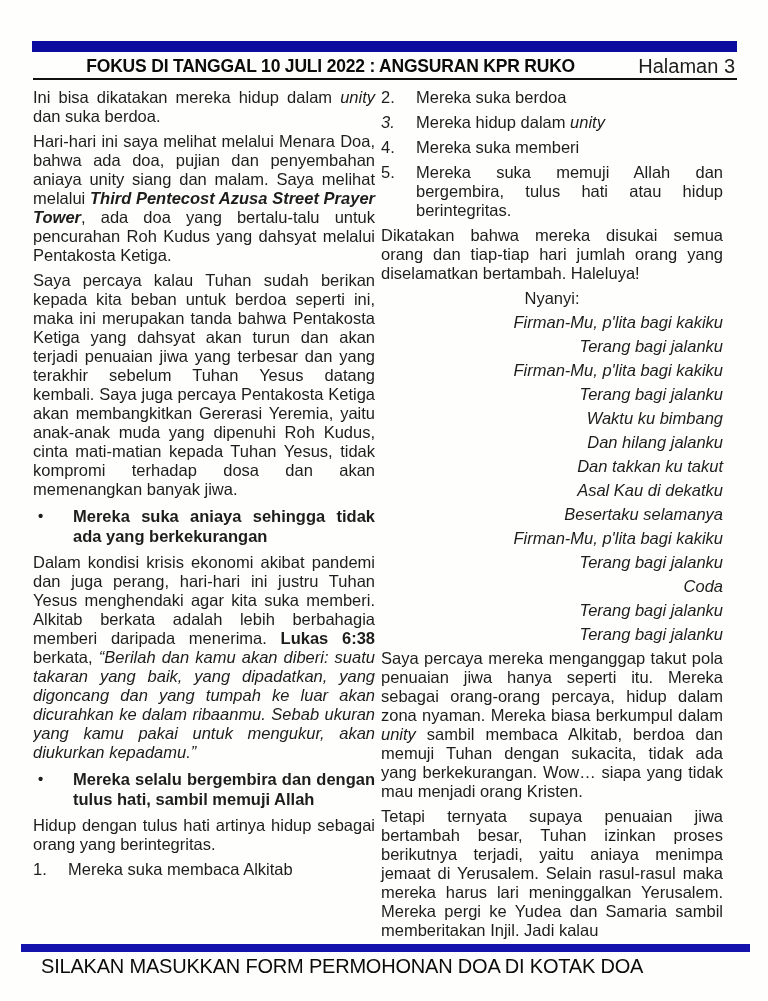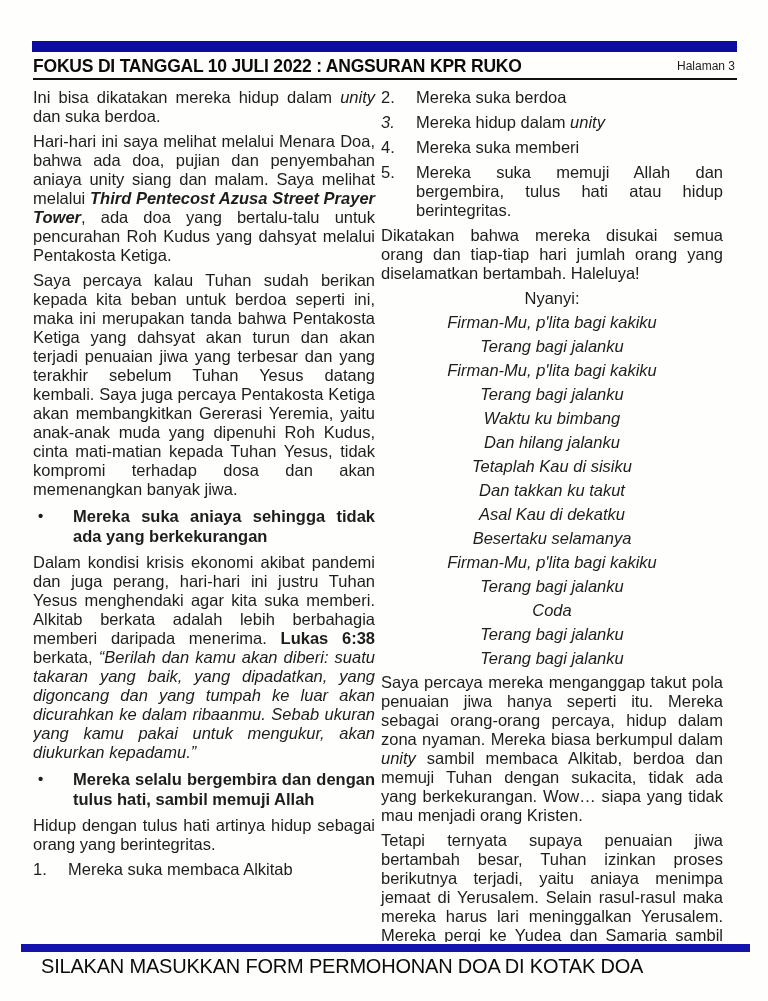--- a/index.html
+++ b/index.html
@@ -16,42 +16,42 @@
   
   .accent-top {
     position:absolute; left:32px; top:41px; width:705px; height:11px;
     background:#0c0c9e;
   }
   .header-row {
     position:absolute; left:33px; top:54px; width:704px; height:24px;
     border-bottom:2px solid #111; display:flex; align-items:center;
   }
   .header-title {
-    flex:1; font-weight:bold; font-size:17.5px;
+    flex:1; text-align:center; font-weight:bold; font-size:17.5px;
     letter-spacing:-0.2px; white-space:nowrap; color:#0c0c0c;
   }
-  .header-page { font-size:12px; padding:0 2px 0 10px; white-space:nowrap; }
+  .header-page { font-size:20px; padding:0 2px 0 10px; white-space:nowrap; }
 
   
   .columns {
     position:absolute; left:33px; top:86px; width:706px; height:856px;
     display:flex; gap:6px; overflow:hidden;
   }
   .col { width:342px; text-align:justify; hyphens:auto; }
   .para { margin:0 0 6px 0; }
   .para.first { margin-top:2px; }
 
   .li { display:flex; margin:6px 0; }
   .li .marker { flex:0 0 35px; }
   .li .li-text { flex:1; text-align:justify; }
   .bullet-li { margin:7px 0; }
   .bullet-li .marker { font-weight:bold; font-size:15px; padding-left:5px; }
   .bullet-li .li-text { font-weight:bold; line-height:20px; }
 
-  .song { margin:4px 0 5px 0; text-align:center; font-style:italic; }
+  .song { margin:4px 0 5px 0; text-align:right; font-style:italic; }
   .song-label { margin:4px 0 5px 0; text-align:center; }
 
   
   .accent-bottom {
     position:absolute; left:21px; top:944px; width:729px; height:8px;
     background:#1414ac;
   }
   .footer-text {
     position:absolute; left:41px; top:957px; width:700px;
     font-weight:normal; font-size:20px; letter-spacing:-0.2px; color:#0c0c0c;
@@ -118,21 +118,20 @@
 
       <p class="para">Dikatakan bahwa mereka disukai semua orang dan tiap-tiap hari jumlah orang yang diselamatkan bertambah. Haleluya!</p>
       <p class="song-label">Nyanyi:</p>
 
       <p class="song">Firman-Mu, p'lita bagi kakiku</p>
       <p class="song">Terang bagi jalanku</p>
       <p class="song">Firman-Mu, p'lita bagi kakiku</p>
       <p class="song">Terang bagi jalanku</p>
       <p class="song">Waktu ku bimbang</p>
       <p class="song">Dan hilang jalanku</p>
-      <p class="song">Tetaplah Kau di sisiku</p>
       <p class="song">Dan takkan ku takut</p>
       <p class="song">Asal Kau di dekatku</p>
       <p class="song">Besertaku selamanya</p>
       <p class="song">Firman-Mu, p'lita bagi kakiku</p>
       <p class="song">Terang bagi jalanku</p>
       <p class="song">Coda</p>
       <p class="song">Terang bagi jalanku</p>
       <p class="song">Terang bagi jalanku</p>
 
       <p class="para"><span>Saya percaya mereka menganggap takut pola penuaian jiwa hanya seperti itu. Mereka sebagai orang-orang percaya, hidup dalam zona nyaman. Mereka biasa berkumpul dalam </span><span class="i">unity</span><span> sambil membaca Alkitab, berdoa dan memuji Tuhan dengan sukacita, tidak ada yang berkekurangan. Wow… siapa yang tidak mau menjadi orang Kristen.</span></p>

